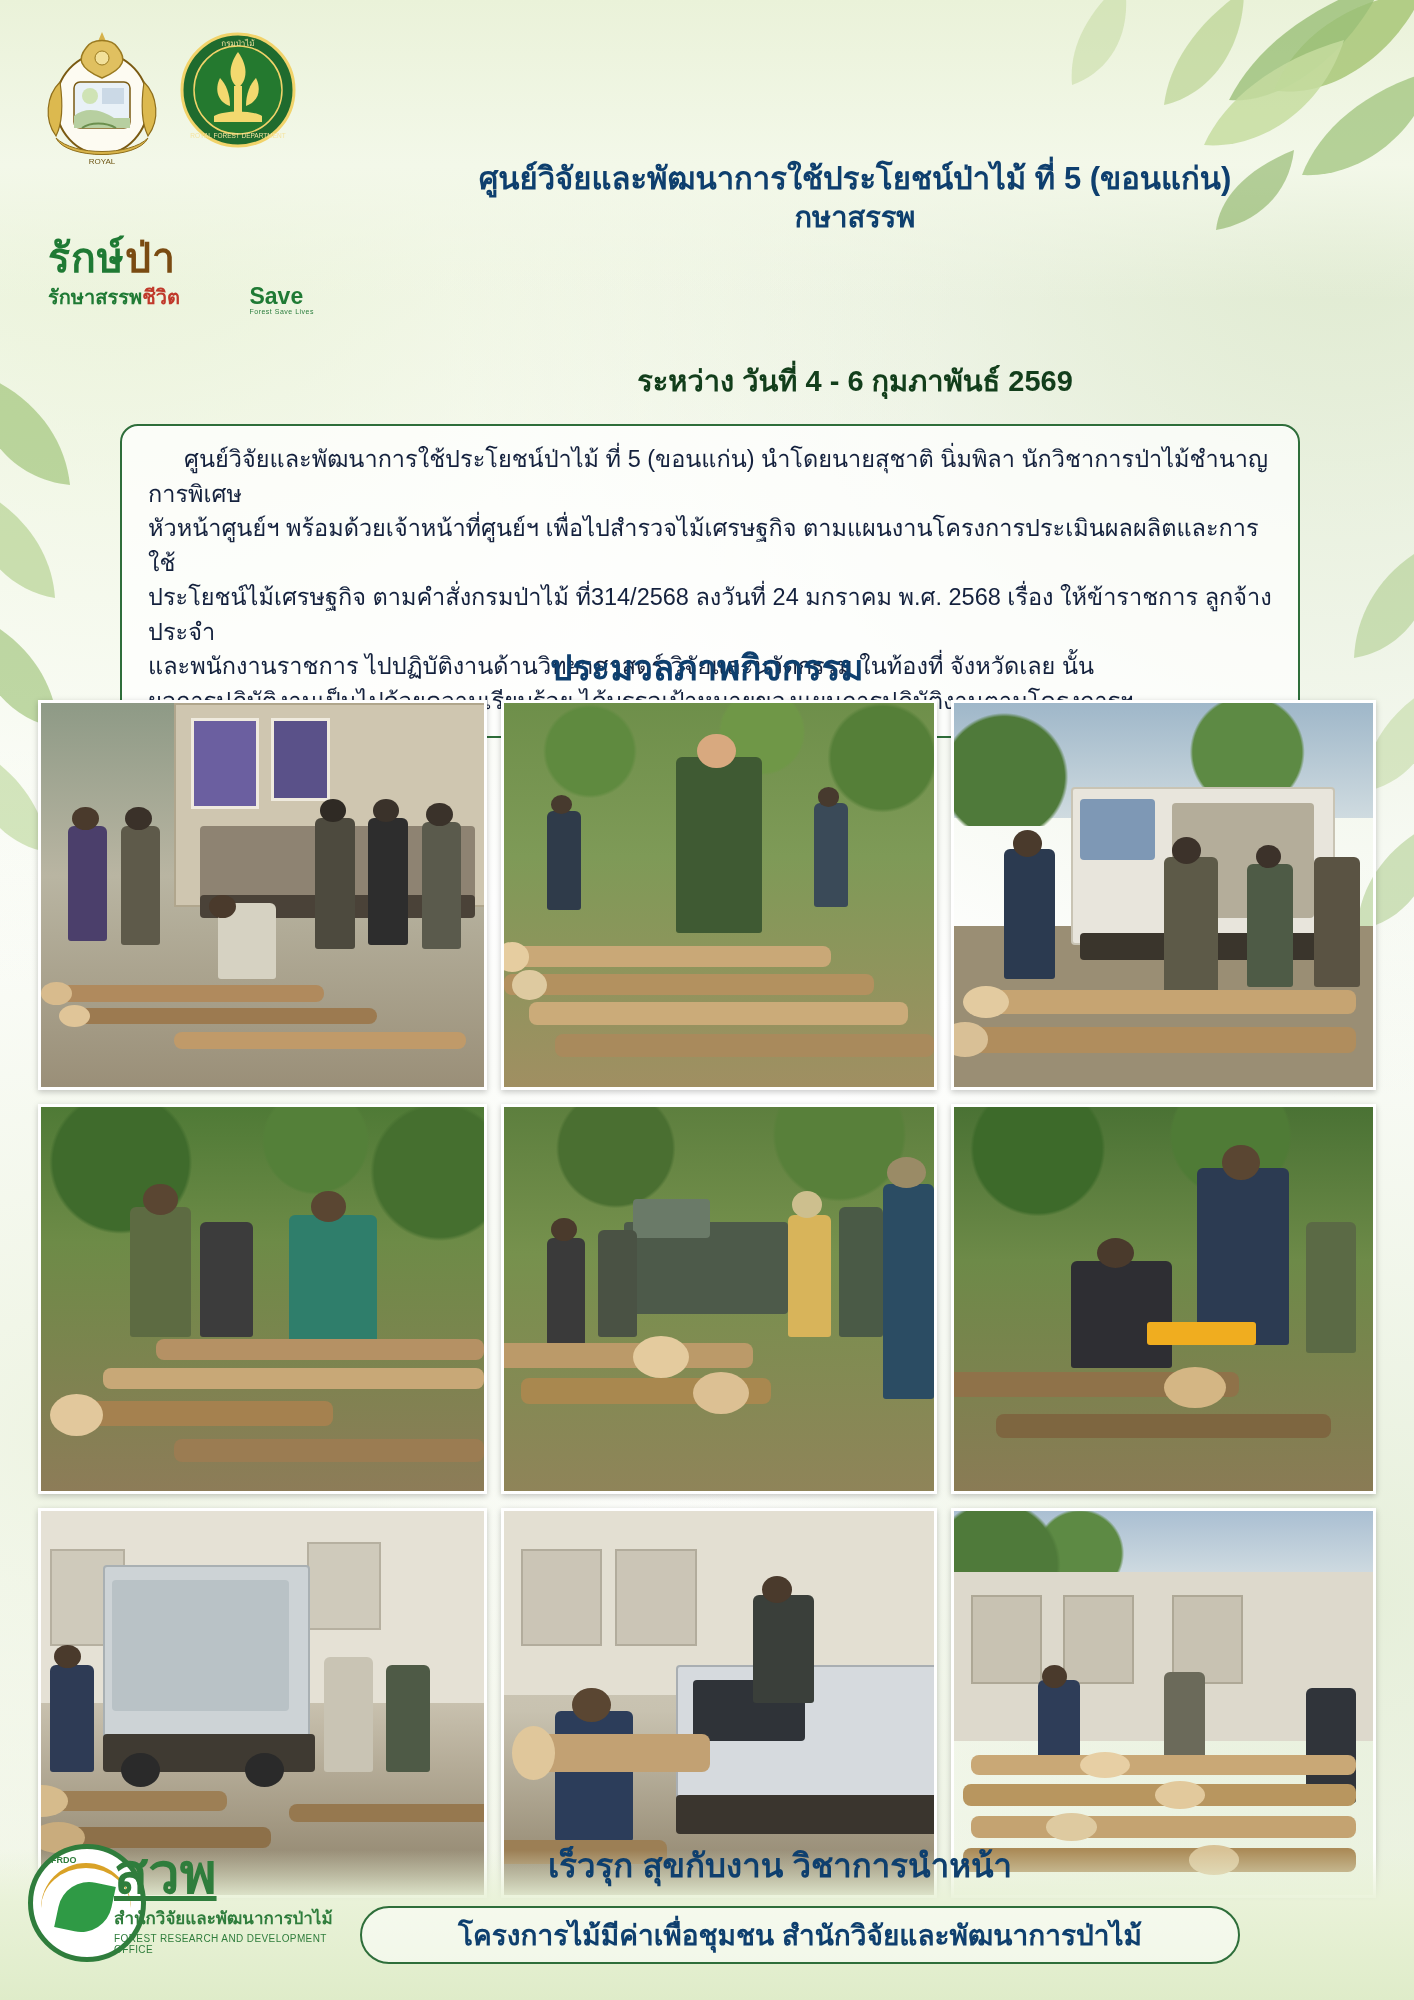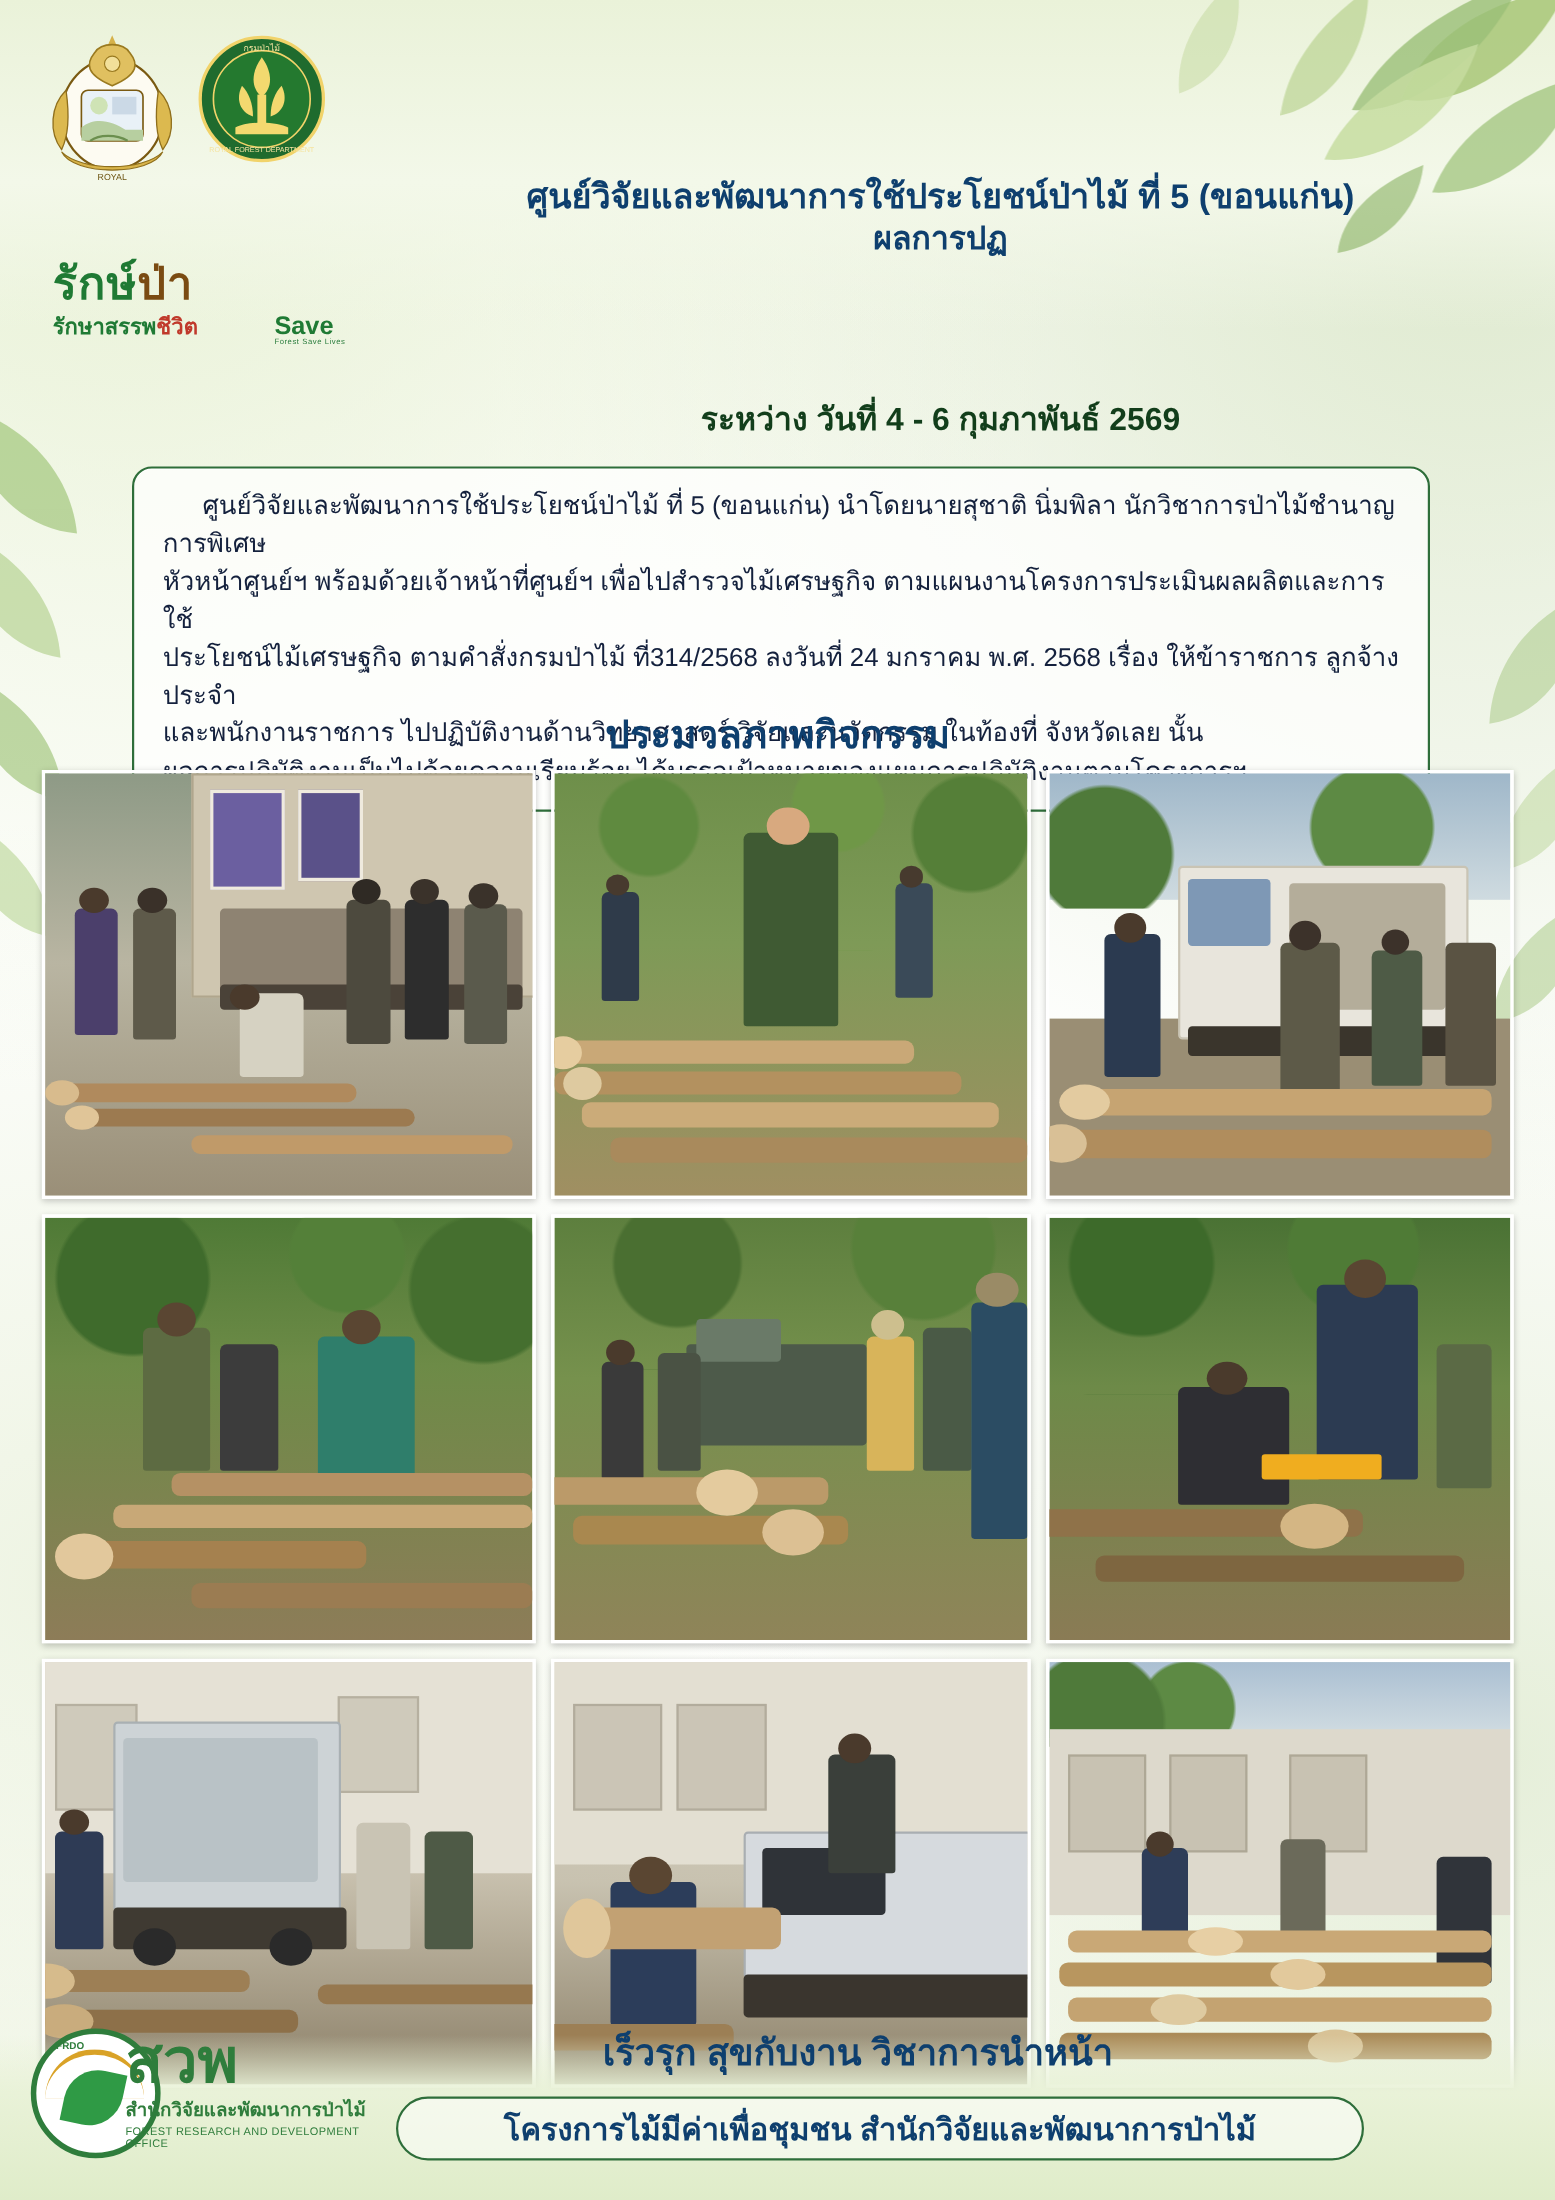--- a/index.html
+++ b/index.html
@@ -102,21 +102,21 @@
     font-size:28px;font-weight:bold;color:#0e3f6e;box-sizing:border-box;
   }
   .frdo{position:absolute;left:28px;bottom:34px;width:320px;height:130px;}
   .frdo-logo{position:absolute;left:0;top:8px;width:108px;height:108px;border-radius:50%;
     border:5px solid #2f7d3c;background:#ffffff;}
   .frdo-leaf{position:absolute;left:26px;top:32px;width:52px;height:52px;
     background:#2f9a45;border-radius:60% 0 60% 0;transform:rotate(12deg);}
   .frdo-arc{position:absolute;left:8px;top:14px;width:90px;height:40px;
     border-top:5px solid #d9a227;border-radius:50%/100% 100% 0 0;}
   .frdo-txt{position:absolute;left:86px;top:10px;width:240px;}
-  .frdo-big{font-size:56px;font-weight:bold;color:#2f7d3c;line-height:1;}
+  .frdo-big{font-size:56px;font-weight:bold;color:#2f7d3c;line-height:1;text-decoration:underline;}
   .frdo-th{font-size:17px;font-weight:bold;color:#2f7d3c;margin-top:2px;}
   .frdo-en{font-size:10px;color:#2f7d3c;letter-spacing:.4px;margin-top:2px;}
 </style>
 </head>
 <body>
 
 <div class="page">
 
   <div class="topband"></div>
 
@@ -205,21 +205,21 @@
       <span>รักษาสรรพ</span><span class="red">ชีวิต</span>
     </div>
     <div class="sf-badge">
       <span>Save</span>
       <small>Forest Save Lives</small>
     </div>
   </div>
 
   <div class="titleblock">
     <div class="t1">ศูนย์วิจัยและพัฒนาการใช้ประโยชน์ป่าไม้ ที่ 5 (ขอนแก่น)</div>
-    <div class="t2">ผลการปฏ</div>
+    <div class="t2">กษาสรรพ</div>
   </div>
   <div class="daterange">ระหว่าง วันที่  4 - 6  กุมภาพันธ์  2569</div>
 
   <div class="bodybox">
     <p class="ind">ศูนย์วิจัยและพัฒนาการใช้ประโยชน์ป่าไม้ ที่ 5 (ขอนแก่น) นำโดยนายสุชาติ นิ่มพิลา นักวิชาการป่าไม้ชำนาญการพิเศษ</p>
     <p>หัวหน้าศูนย์ฯ พร้อมด้วยเจ้าหน้าที่ศูนย์ฯ เพื่อไปสำรวจไม้เศรษฐกิจ ตามแผนงานโครงการประเมินผลผลิตและการใช้</p>
     <p>ประโยชน์ไม้เศรษฐกิจ ตามคำสั่งกรมป่าไม้ ที่314/2568 ลงวันที่ 24 มกราคม พ.ศ. 2568  เรื่อง ให้ข้าราชการ ลูกจ้างประจำ</p>
     <p>และพนักงานราชการ ไปปฏิบัติงานด้านวิทยาศาสตร์ วิจัยและนวัตกรรม ในท้องที่ จังหวัดเลย นั้น</p>
     <p>ผลการปฏิบัติงานเป็นไปด้วยความเรียบร้อย  ได้บรรลุเป้าหมายของแผนการปฏิบัติงานตามโครงการฯ</p>
   </div>

